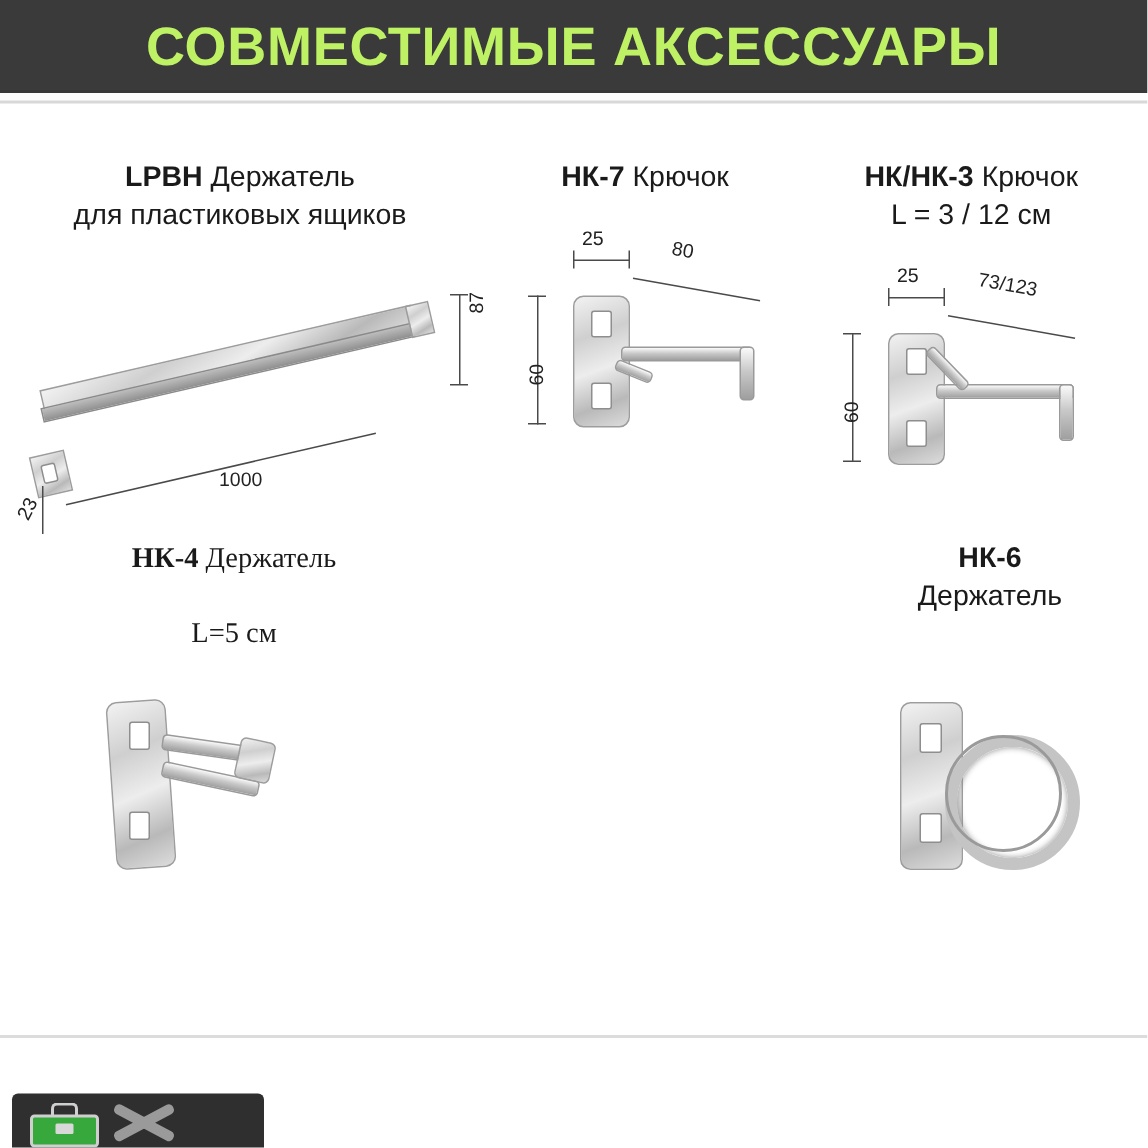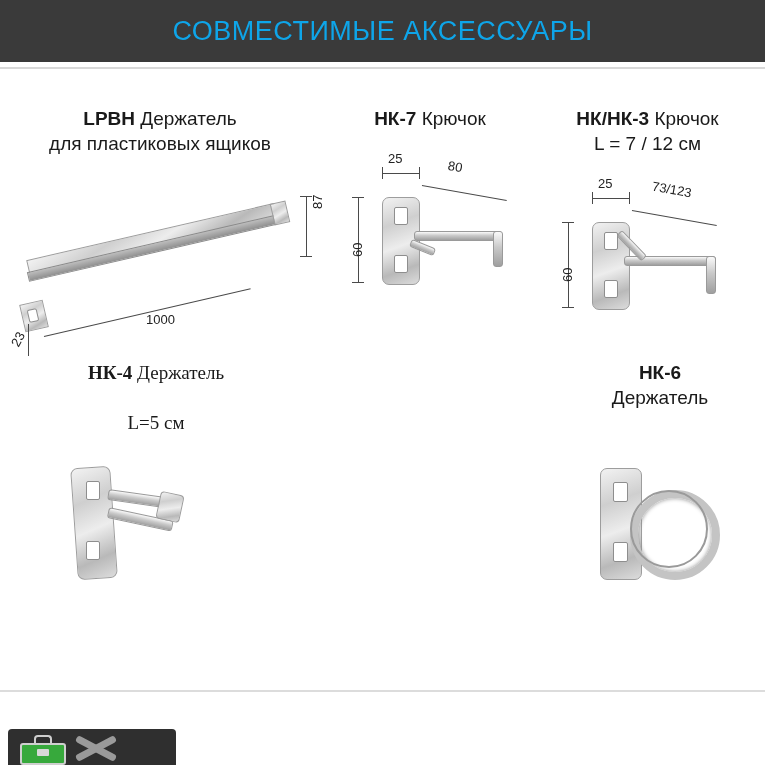--- a/index.html
+++ b/index.html
@@ -26,23 +26,23 @@
     top: 0;
     left: 0;
     width: 765px;
     height: 62px;
     background: #3a3a3a;
     display: flex;
     align-items: center;
     justify-content: center;
   }
   .header-title {
-    color: #0ea5e9;
-    font-size: 27px;
-    font-weight: normal;
+    color: #bef264;
+    font-size: 36px;
+    font-weight: bold;
     letter-spacing: 0.5px;
     text-align: center;
     font-family: "Liberation Sans", sans-serif;
   }
   .header-rule {
     position: absolute;
     top: 62px;
     left: 0;
     width: 765px;
     height: 5px;
@@ -255,21 +255,21 @@
         <div class="tick" style="left:22px; top:52px; width:12px; height:1px;"></div>
         <div class="tick" style="left:22px; top:137px; width:12px; height:1px;"></div>
         <div class="dim" style="left:20px; top:112px; transform: rotate(-90deg); transform-origin:left top;">60</div>
       </div>
     </div>
 
     <div class="cell" style="left:540px; top:34px; width:215px;">
       <div class="caption">
         <span class="code">НК/НК-3</span>
         <span>Крючок</span><br>
-        <span>L = 7 / 12 см</span>
+        <span>L = 3 / 12 см</span>
       </div>
       <div class="art" style="height:200px; margin-top:14px;">
         <div class="plate metal" style="left:52px; top:52px; width:36px; height:86px;"></div>
         <div class="slot" style="left:64px; top:62px; width:12px; height:16px;"></div>
         <div class="slot" style="left:64px; top:110px; width:12px; height:16px;"></div>
         <div class="rod" style="left:84px; top:86px; width:90px; height:8px;"></div>
         <div class="rod" style="left:166px; top:86px; width:8px; height:36px;"></div>
         <div class="rod" style="left:82px; top:60px; width:34px; height:6px; transform:rotate(46deg); transform-origin:left top;"></div>
 
         <div class="leader hline" style="left:52px; top:28px; width:38px;"></div>

